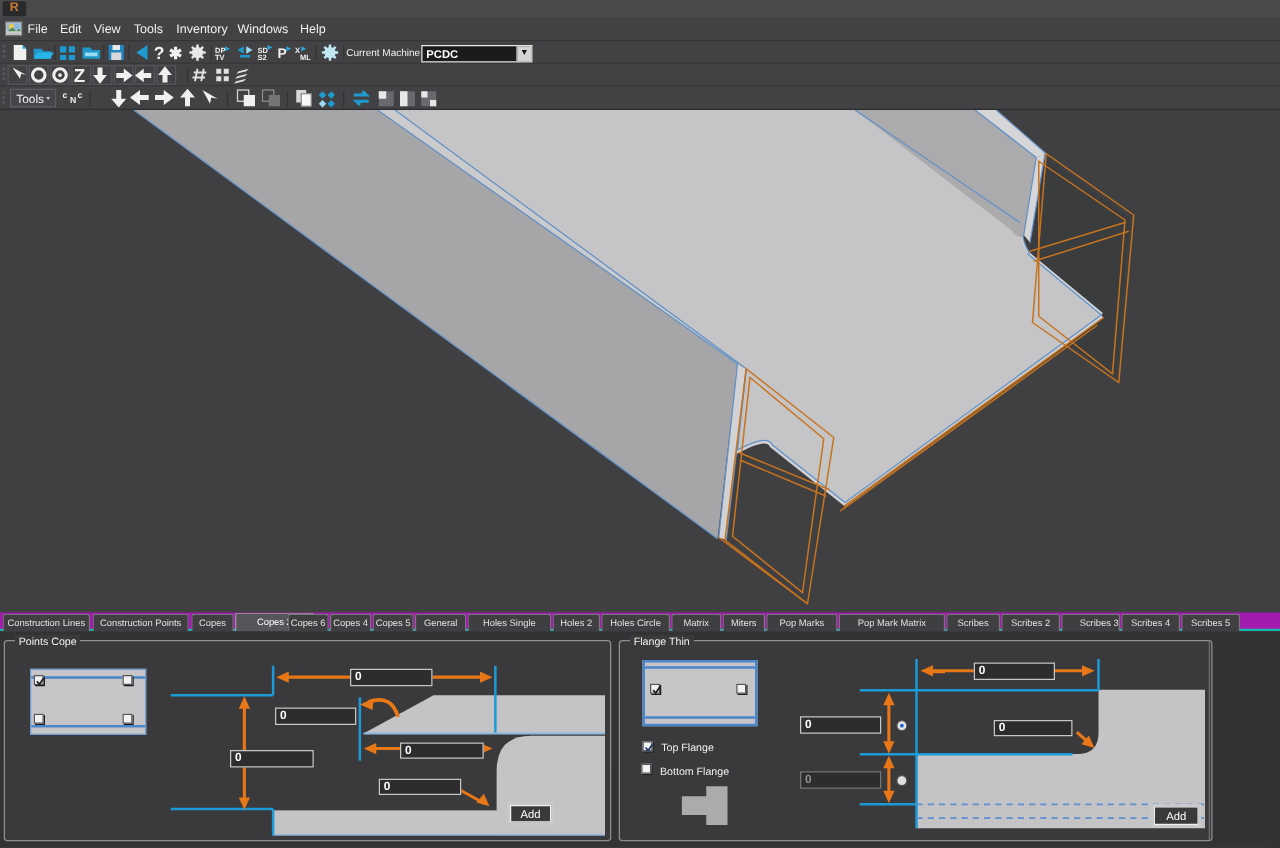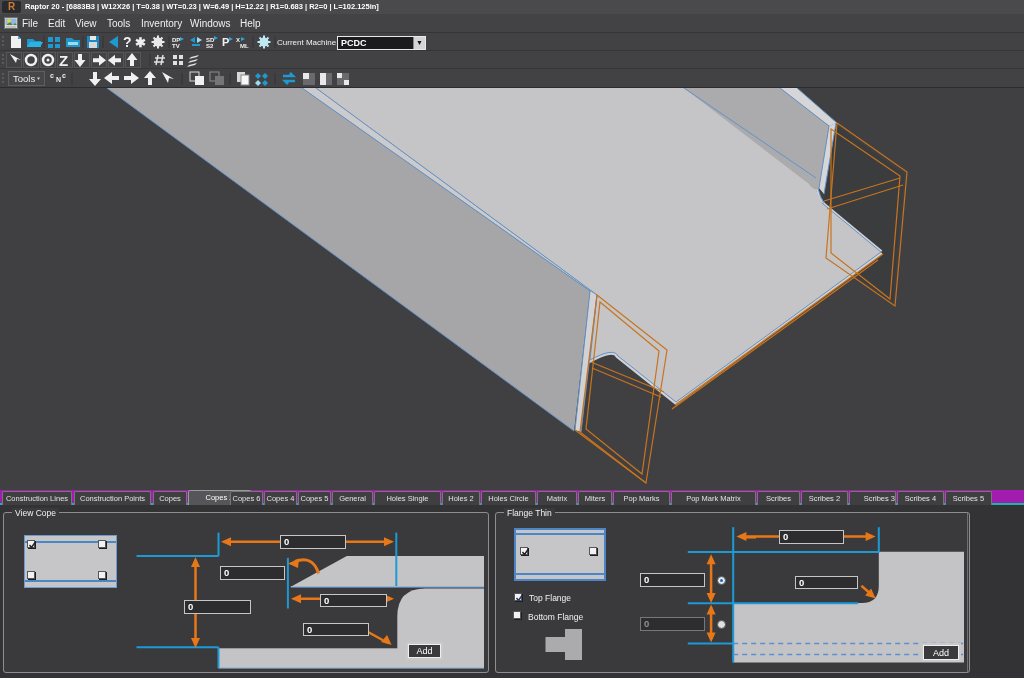--- a/index.html
+++ b/index.html
@@ -25,21 +25,20 @@
 .cb { position:absolute; width:8px; height:8px; background:#f2f2f2; border:1px solid #55555a; box-shadow:1px 1px 0 #1e1e20; }
 .cb svg { position:absolute; left:0; top:0; }
 .cblabel { position:absolute; color:#f2f2f2; font-size:8.5px; }
 .addbtn { position:absolute; background:#3a3a3c; border:1px solid #efefef; outline:2px solid #c9c9c9; color:#fff; font-size:9px; text-align:center; }
 </style>
 </head>
 <body>
 <div id="page">
   <div id="titlebar" class="abs">
     <div class="abs" style="left:2px;top:1px;width:19px;height:12px;background:#2a2a2c;border-radius:2px;color:#c97a35;font-size:10px;font-weight:bold;text-align:center;line-height:12px;">R</div>
-    <div class="abs" style="left:25px;top:2px;color:#fff;font-size:7.5px;font-weight:bold;white-space:nowrap;">Raptor 20 - [6883B3 | W12X26 | T=0.38 | WT=0.23 | W=6.49 | H=12.22 | R1=0.683 | R2=0 | L=102.125in]</div>
   </div>
   <div id="menubar" class="abs">
     <svg class="abs" style="left:4px;top:2px" width="15" height="14" viewBox="0 0 15 14">
       <rect x="0.5" y="1.5" width="13" height="11" fill="#d8d8d8" stroke="#707070"></rect>
       <rect x="1.5" y="2.5" width="11" height="6" fill="#8fb8e0"></rect>
       <circle cx="5" cy="5" r="2" fill="#f0d040"></circle>
       <path d="M2,9 l4,-3 3,3 2,-2 2,2 z" fill="#4a8a4a"></path>
       <rect x="2" y="10" width="10" height="2" fill="#c0c0c0"></rect>
     </svg>
     <div class="menu-item" style="left:22px">File</div>
@@ -382,21 +381,21 @@
         <path d="M875.6,31.6 l-10,-4.5 0,9 z"></path>
         <path d="M711.1,49.2 l-4.5,10 9,0 z"></path>
         <path d="M711.1,97.9 l-4.5,-10 9,0 z"></path>
         <path d="M711.1,99.6 l-4.5,10 9,0 z"></path>
         <path d="M711.1,137.6 l-4.5,-10 9,0 z"></path>
         <path d="M875.6,93.4 l-10.5,-3 6,-7 z"></path>
       </g>
     </svg>
 
     <div class="gbox" style="left:3px;top:7px;width:486px;height:161px;">
-      <div class="gtitle">View Cope</div>
+      <div class="gtitle">Points Cope</div>
     </div>
     <div class="gbox" style="left:495px;top:7px;width:475px;height:161px;">
       <div class="gtitle">Flange Thin</div>
     </div>
 
     <div class="abs" style="left:24px;top:30px;width:93px;height:53px;background:#c6c6c8;border:1px solid #6d9bd2;">
       <div class="abs" style="left:0;top:5px;width:91px;height:2px;background:#4a86c8;"></div>
       <div class="abs" style="left:0;top:44px;width:91px;height:2px;background:#4a86c8;"></div>
     </div>
     <div class="cb" style="left:27px;top:35px;">

